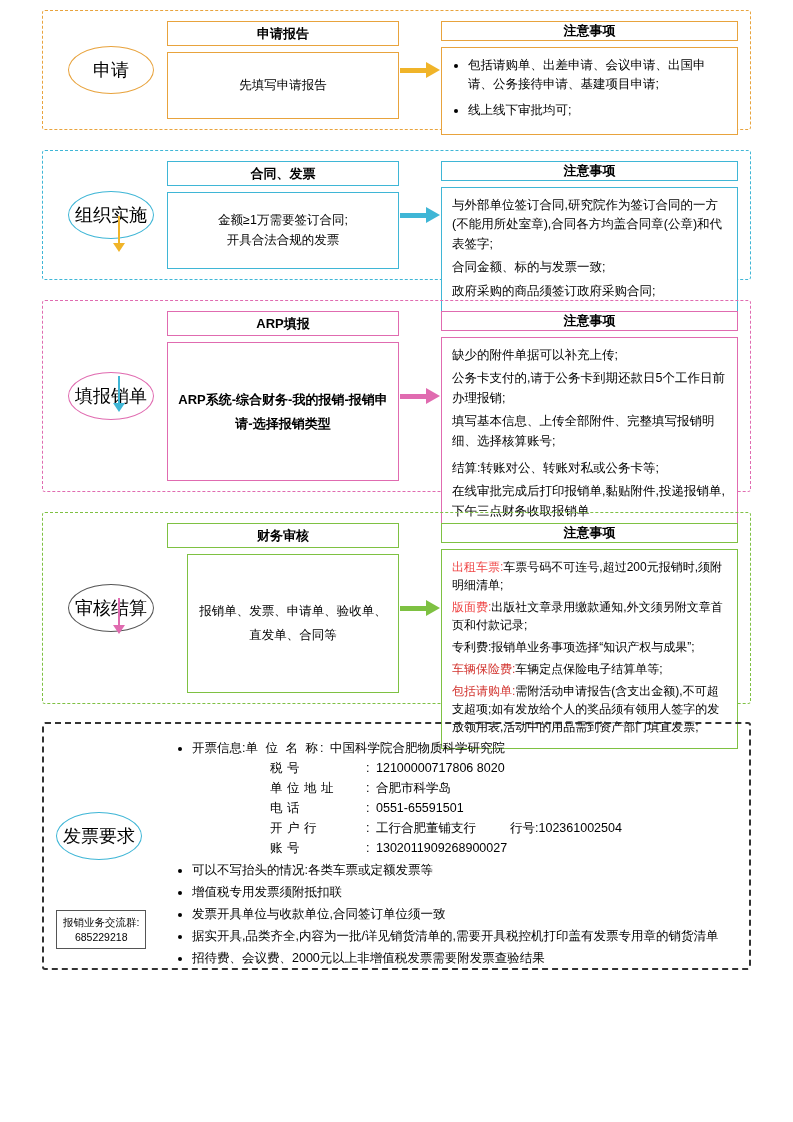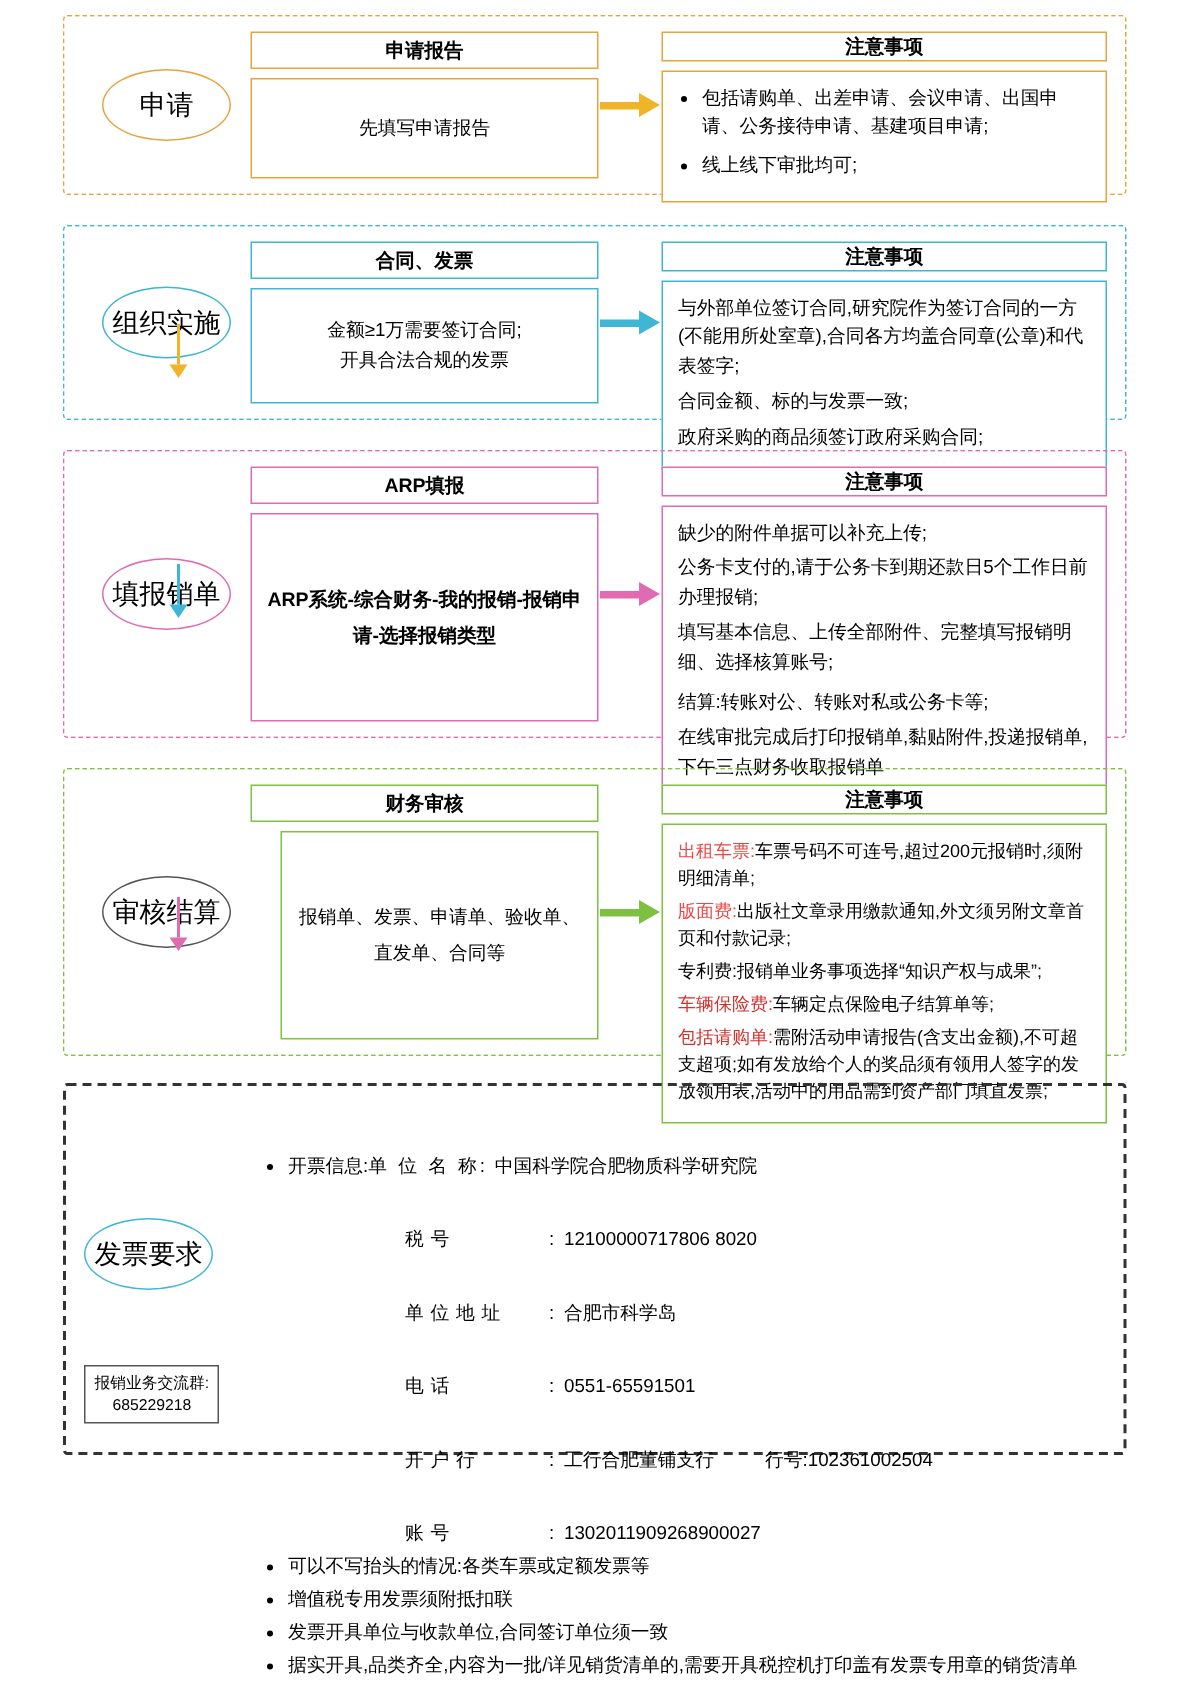--- a/index.html
+++ b/index.html
@@ -88,21 +88,21 @@
   .v-pink .vshaft{background:#e06bb0;} .v-pink .vhead{border-top:9px solid #e06bb0;}
 
   
   .inv-row{display:flex;align-items:flex-start;}
   .inv-left{width:120px;flex:0 0 120px;display:flex;flex-direction:column;align-items:flex-start;}
   .inv-stage{margin-top:78px;}
   .qq-box{margin-top:50px;border:1px solid #555;padding:4px 6px;font-size:10.5px;text-align:center;line-height:1.4;background:#fff;}
   .inv-right{flex:1 1 auto;font-size:12.5px;line-height:1.6;padding-top:4px;}
   .inv-right ul{margin:0;padding-left:16px;}
   .inv-right li{margin-bottom:2px;}
-  .kv{display:flex;margin-top:29px;}
+  .kv{display:flex;}
   .kv .k{width:96px;flex:0 0 96px;letter-spacing:0.5px;}
   .kv .sep{width:10px;flex:0 0 10px;}
   .kv .v{flex:1 1 auto;}
   .inline2{display:flex;}
   .inline2 .v2{margin-left:34px;}
 </style>
 </head>
 <body>
 
 <div class="page">

